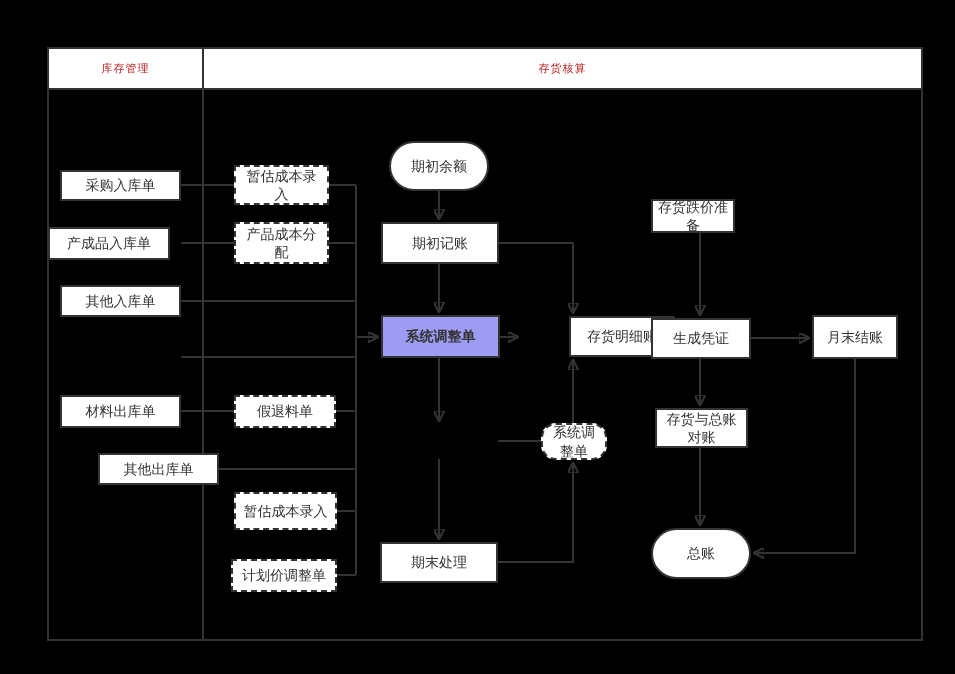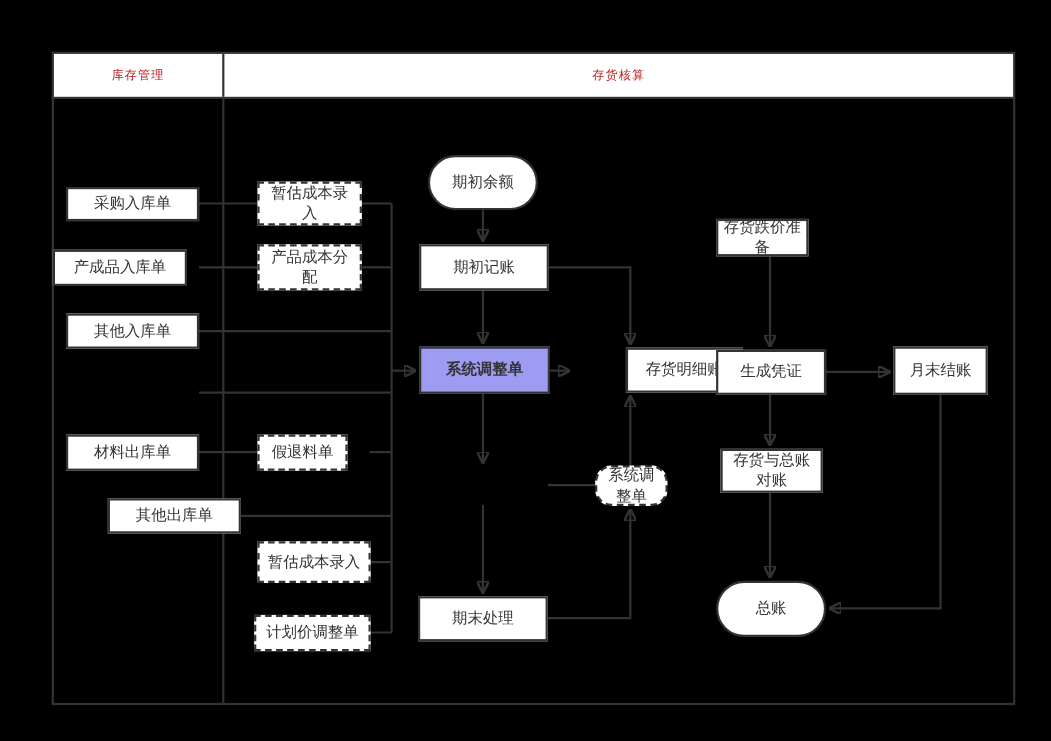--- a/index.html
+++ b/index.html
@@ -80,21 +80,21 @@
   </svg>
 
   <div class="node" style="left:60px;top:170px;width:121px;height:31px;">采购入库单</div>
   <div class="node" style="left:48px;top:227px;width:122px;height:33px;">产成品入库单</div>
   <div class="node" style="left:60px;top:285px;width:121px;height:32px;">其他入库单</div>
   <div class="node" style="left:60px;top:395px;width:121px;height:33px;">材料出库单</div>
   <div class="node" style="left:60px;top:453px;width:121px;height:32px;margin-left:38px;">其他出库单</div>
 
   <div class="node dashed" style="left:234px;top:165px;width:95px;height:40px;">暂估成本录入</div>
   <div class="node dashed" style="left:234px;top:222px;width:95px;height:42px;">产品成本分配</div>
-  <div class="node dashed" style="left:234px;top:395px;width:82px;height:33px;">假退料单</div>
+  <div class="node dashed" style="left:234px;top:395px;width:102px;height:33px;">假退料单</div>
   <div class="node dashed" style="left:234px;top:492px;width:103px;height:38px;">暂估成本录入</div>
   <div class="node dashed" style="left:231px;top:559px;width:106px;height:33px;">计划价调整单</div>
 
   <div class="node stadium" style="left:389px;top:141px;width:100px;height:50px;">期初余额</div>
   <div class="node" style="left:381px;top:222px;width:118px;height:42px;">期初记账</div>
   <div class="node highlight" style="left:381px;top:315px;width:119px;height:43px;">系统调整单</div>
   <div class="node" style="left:521px;top:316px;width:106px;height:41px;margin-left:48px;">存货明细账</div>
   <div class="node" style="left:651px;top:318px;width:100px;height:41px;">生成凭证</div>
   <div class="node" style="left:812px;top:315px;width:86px;height:44px;">月末结账</div>
   <div class="node" style="left:651px;top:199px;width:84px;height:34px;">存货跌价准备</div>

